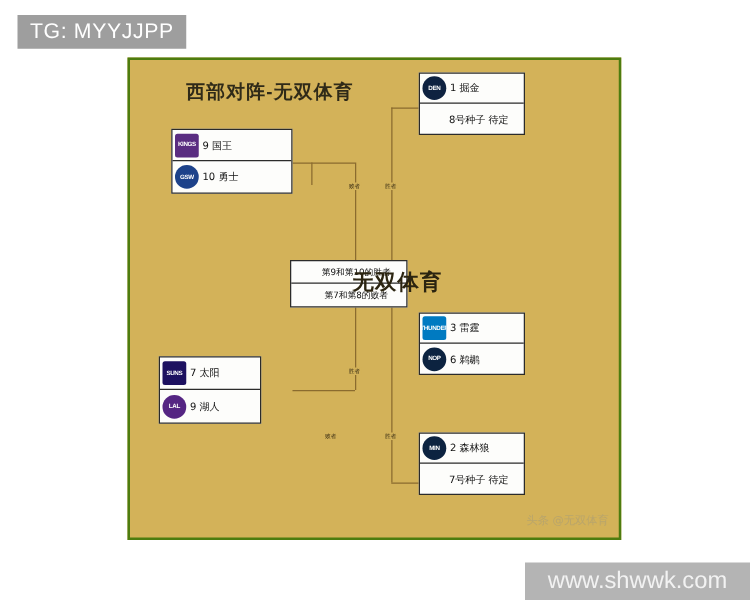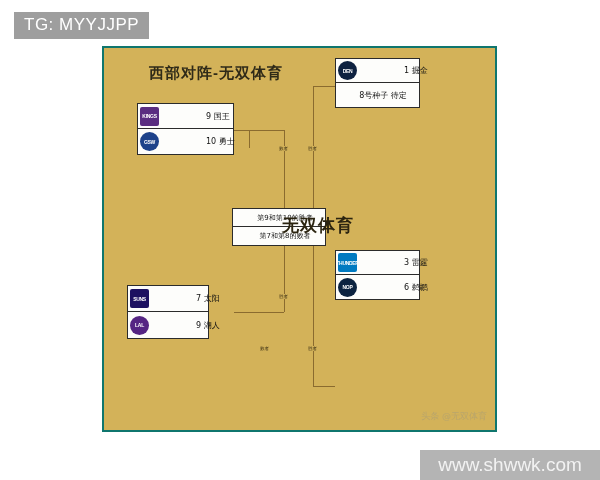--- a/index.html
+++ b/index.html
@@ -23,41 +23,40 @@
     width:180px;height:30px;
     background:#b4b4b4;color:#f2f2f2;
     font-size:19px;line-height:30px;text-align:center;
     white-space:nowrap;
   }
   
   #canvas{
     position:absolute;left:102px;top:46px;
     width:395px;height:386px;
     background:#d3b259;
-    border:2px solid #0f766e;
+    border:2px solid #4d7c0f;
     box-sizing:border-box;
   }
   #bracket-title{
     position:absolute;left:45px;top:16px;
     font-size:15px;font-weight:700;color:#2f2a18;
     letter-spacing:1px;white-space:nowrap;
   }
   
   .box{
     position:absolute;
     background:#fdfdfb;
     border:1px solid #2b2b2b;
     box-sizing:border-box;
     z-index:4;
   }
   .row{
     display:flex;align-items:center;
     height:50%;box-sizing:border-box;
     padding-left:2px;
-    gap:44px;
   }
   .row.top{border-bottom:1px solid #2b2b2b;}
   .logo{
     width:19px;height:19px;flex:0 0 19px;
     border-radius:50%;
     margin-right:3px;
     background:#2b2b2b;
     position:relative;overflow:hidden;
   }
   .logo.sq{border-radius:2px;}
@@ -200,20 +199,31 @@
       <span class="tname">3 雷霆</span>
     </div>
     <div class="row">
       <span class="logo" style="background:#0c2340;">
           <i>NOP</i>
         </span>
       <span class="tname">6 鹈鹕</span>
     </div>
   </div>
 
+  <div class="box" style="left:231px;top:298px;width:85px;height:50px;">
+    <div class="row top">
+      <span class="logo" style="background:#0c2340;">
+          <i>MIN</i>
+        </span>
+      <span class="tname">2 森林狼</span>
+    </div>
+    <div class="row textonly">
+      <span class="tname">7号种子 待定</span>
+    </div>
+  </div>
 
   <div id="center-watermark">无双体育</div>
 
   <div id="canvas-credit">头条 @无双体育</div>
 
 </div>
 
 <div id="url-watermark">www.shwwk.com</div>
 
 </body></html>

